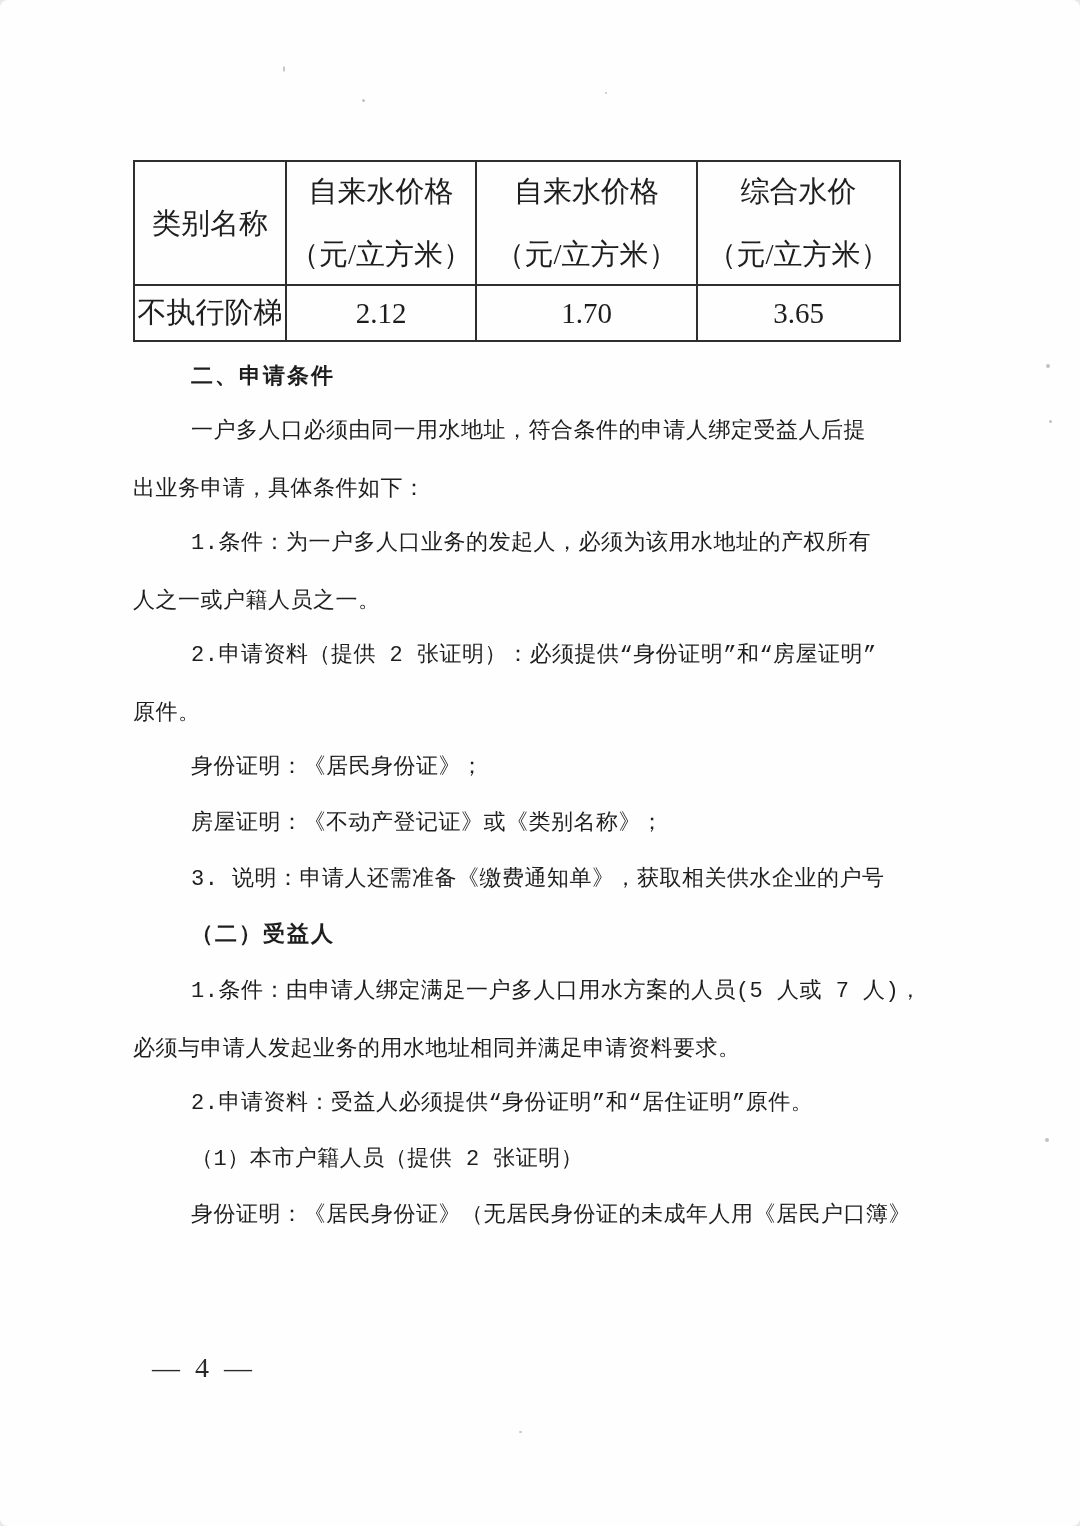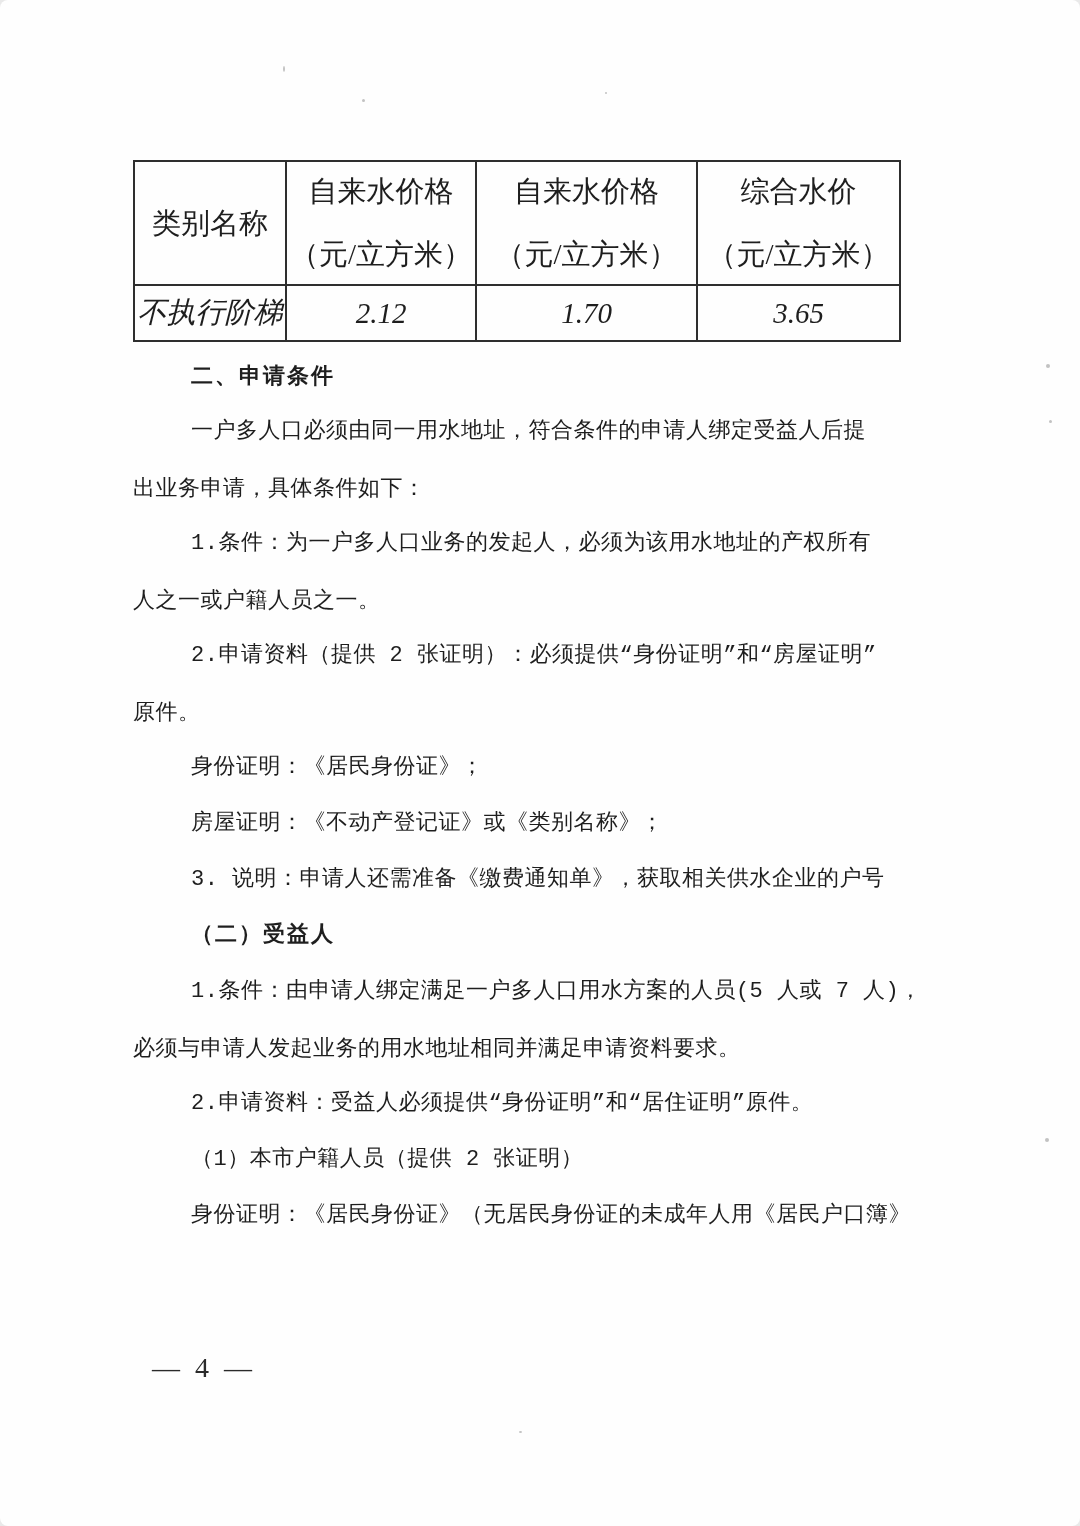--- a/index.html
+++ b/index.html
@@ -29,21 +29,21 @@
   table.price-table th,
   table.price-table td {
     border: 2px solid #2e2e2e;
     text-align: center;
     vertical-align: middle;
     font-weight: normal;
     font-size: 29px;
     padding: 0;
   }
   table.price-table .header-row th { height: 122px; }
-  table.price-table .data-row td  { height: 54px; font-style: italic;  }
+  table.price-table .data-row td  { height: 54px;  }
   .th-line { display: block; line-height: 1.0; }
   .th-line + .th-line { margin-top: 34px; }
   
   .doc-lines { margin-top: 6px; }
   .line {
     font-size: 22px;
     line-height: 56px;
     height: 56px;
     white-space: nowrap;
     letter-spacing: 0.5px;

